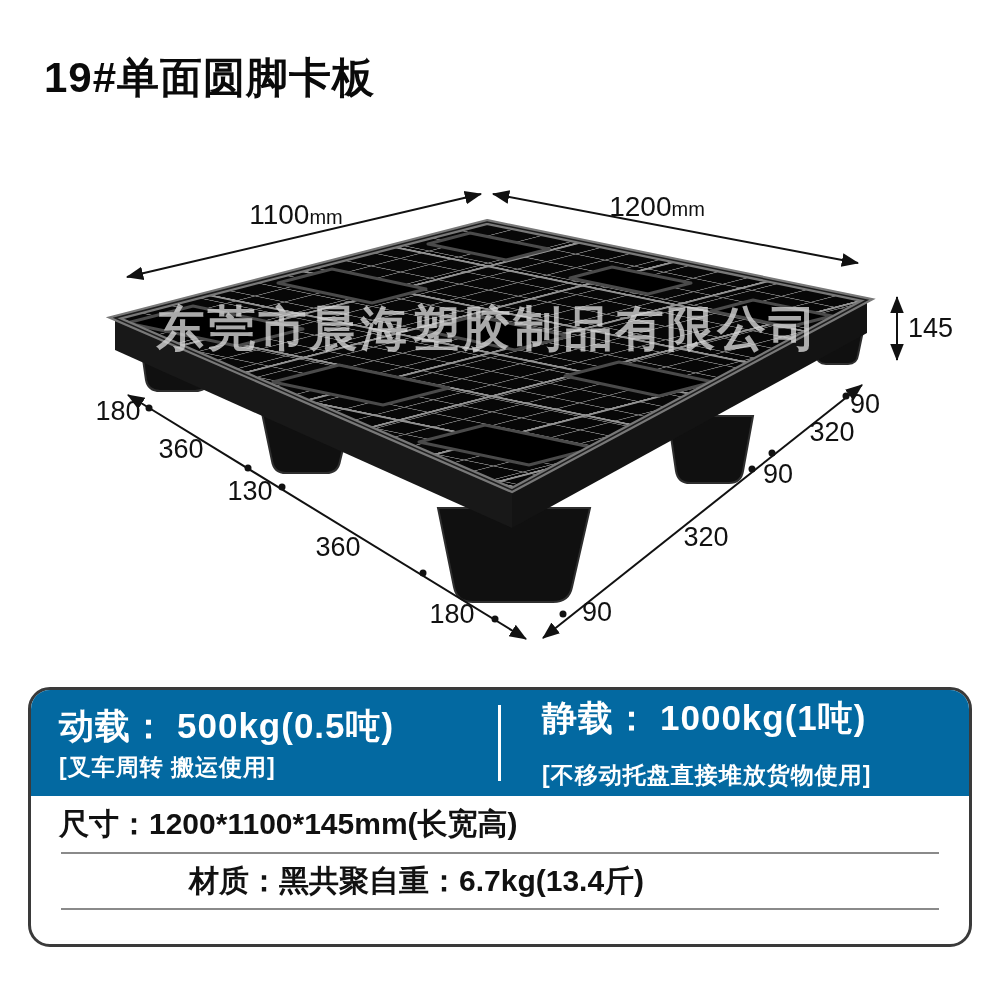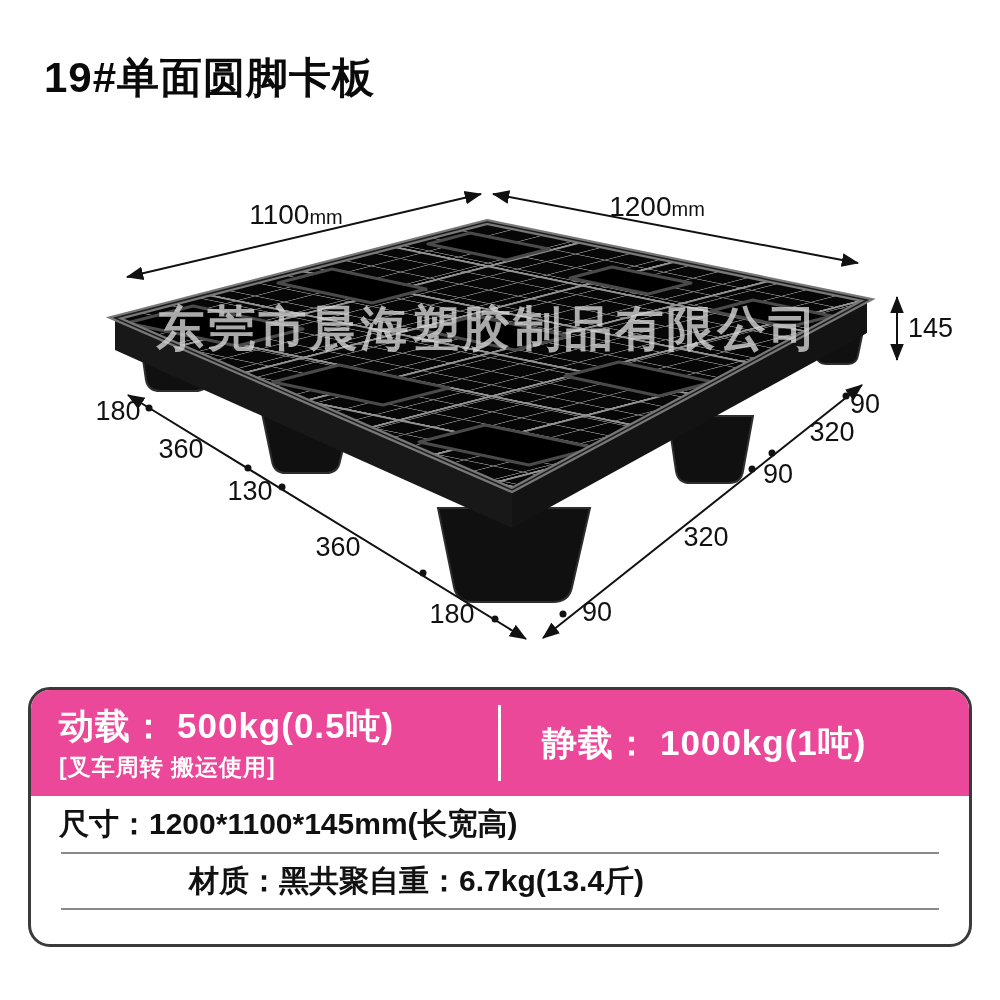--- a/index.html
+++ b/index.html
@@ -5,21 +5,21 @@
   html,body{margin:0;padding:0;background:#ffffff;width:1000px;height:1000px;overflow:hidden;
     font-family:"Liberation Sans","DejaVu Sans",sans-serif;}
   .stage{position:relative;width:1000px;height:1000px;background:#fff;}
   .title{position:absolute;left:44px;top:50px;font-size:42px;font-weight:600;color:#0a0a0a;
     letter-spacing:1px;white-space:nowrap;}
   svg.diagram{position:absolute;left:0;top:0;width:1000px;height:1000px;}
 
   
   .panel{position:absolute;left:28px;top:687px;width:944px;height:260px;background:#fff;
     border:3px solid #3a3a3a;border-radius:22px;overflow:hidden;box-sizing:border-box;}
-  .panel-header{position:relative;display:flex;width:100%;height:106px;background:#ec4899;color:#fff;}
+  .panel-header{position:relative;display:flex;width:100%;height:106px;background:#0369a1;color:#fff;}
   .hcell{width:50%;display:flex;flex-direction:column;justify-content:center;box-sizing:border-box;padding-left:28px;}
   .hcell.right{padding-left:42px;gap:16px;}
   .hmain{font-size:35px;font-weight:700;letter-spacing:1px;white-space:nowrap;}
   .hmain .val{margin-left:10px;}
   .hsub{font-size:23px;font-weight:700;margin-top:2px;letter-spacing:1px;white-space:nowrap;}
   .vdivider{position:absolute;left:calc(50% - 2px);top:15px;bottom:15px;width:3px;background:#ffffff;}
   .prow{display:flex;align-items:center;box-sizing:border-box;padding-left:28px;
     font-size:30px;font-weight:600;color:#111;white-space:nowrap;}
   .prow.size{height:56px;}
   .prow.mat{height:54px;text-align:right;}
@@ -132,20 +132,21 @@
 
   <div class="panel">
     <div class="panel-header">
       <div class="hcell">
         <div class="hmain"><span>动载：</span><span class="val">500kg(0.5吨)</span></div>
         <div class="hsub">[叉车周转 搬运使用]</div>
       </div>
       <div class="vdivider"></div>
       <div class="hcell right">
         <div class="hmain"><span>静载：</span><span class="val">1000kg(1吨)</span></div>
+        <div class="hsub">[不移动托盘直接堆放货物使用]</div>
       </div>
     </div>
 
     <div class="prow size">
         <span>尺寸：</span>
         <span>1200*1100*145mm(长宽高)</span>
       </div>
 
     <div class="hr"></div>
 

